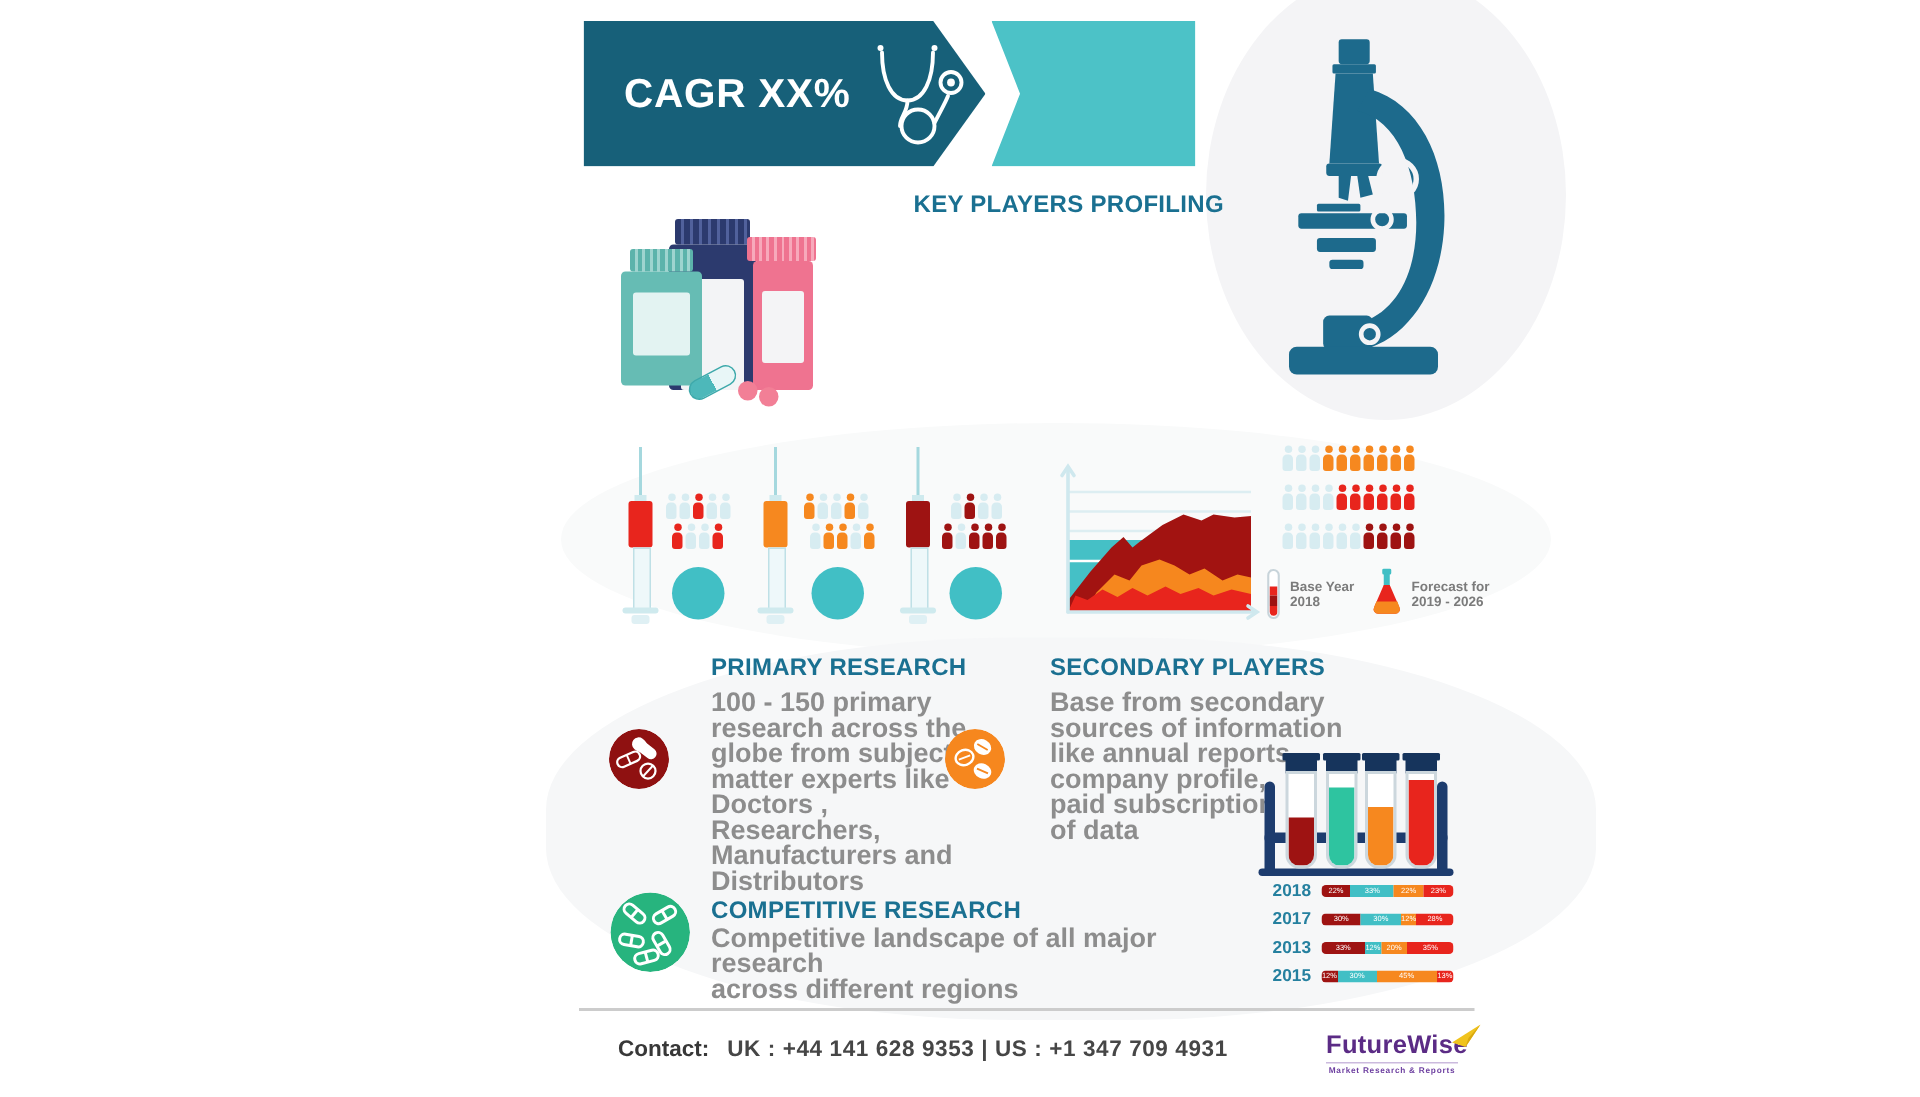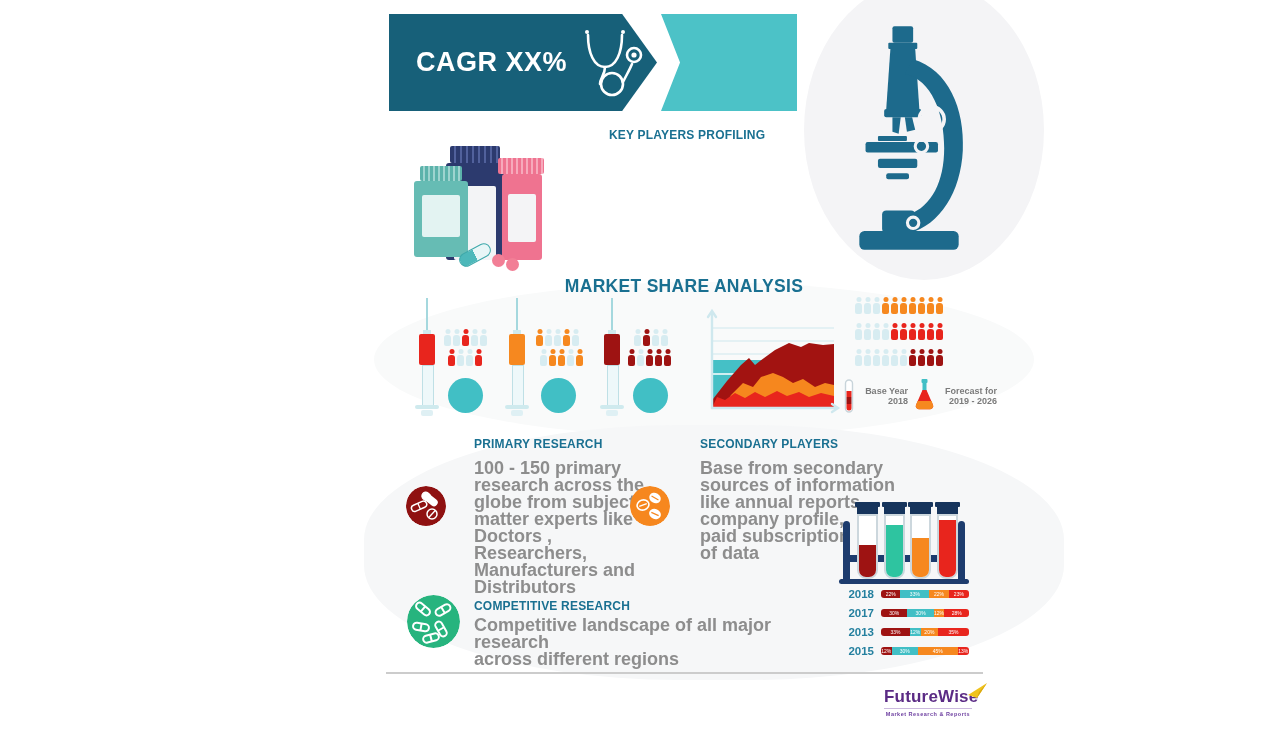--- a/index.html
+++ b/index.html
@@ -9,21 +9,21 @@
   .blob{position:absolute;border-radius:50%;}
 
   
   .banner-dark{left:345px;top:14px;width:268px;height:97px;background:#176079;
     clip-path:polygon(0 0,87% 0,100% 50%,87% 100%,0 100%);}
   .banner-light{left:617px;top:14px;width:136px;height:97px;background:#4cc2c7;
     clip-path:polygon(0 0,100% 0,100% 100%,0 100%,14% 50%);}
   .cagr{left:372px;top:47px;color:#ffffff;font-size:27px;font-weight:800;letter-spacing:.5px;}
 
   
-  .h-teal{color:#1a7091;font-weight:800;font-size:12px;letter-spacing:.2px;}
+  .h-teal{color:#1a7091;font-weight:800;font-size:16px;letter-spacing:.2px;}
   .h-big{color:#1a7091;font-weight:800;font-size:17.5px;letter-spacing:.3px;}
   .para{color:#8d8d8d;font-weight:700;font-size:18px;line-height:17px;white-space:pre-line;}
   ul.bullets{margin:0;padding:0 0 0 16px;}
   ul.bullets li{color:#9b9b9b;font-weight:700;font-size:12.5px;margin-bottom:14px;}
   ul.bullets li::marker{color:#8f8f8f;}
 
   
   .cap{position:absolute;border-radius:2px;}
   .bottle-body{position:absolute;border-radius:3px;}
   .label{position:absolute;border-radius:2px;}
@@ -42,21 +42,21 @@
   
   .prow{height:17px;line-height:0;}
   .person{display:inline-block;width:7px;height:17px;position:relative;margin:0 1px;}
   .person::before{content:"";position:absolute;left:50%;transform:translateX(-50%);top:0;
     width:5px;height:5px;border-radius:50%;background:var(--c);}
   .person::after{content:"";position:absolute;left:0;top:6px;width:7px;height:11px;
     border-radius:3px 3px 2px 2px;background:var(--c);}
 
   
   .legend{left:799px;top:379px;display:flex;align-items:center;gap:5px;}
-  .legend-text{color:#7b7b7b;font-weight:700;font-size:9px;line-height:10.5px;text-align:right;}
+  .legend-text{color:#7b7b7b;font-weight:700;font-size:9px;line-height:10.5px;text-align:left;}
 
   
   .ricon{position:absolute;border-radius:50%;}
 
   
   .tube{position:absolute;width:17px;height:61px;background:#ffffff;border:2px solid #ccd7dd;
     border-radius:0 0 9px 9px;top:514px;overflow:hidden;}
   .liquid{position:absolute;left:0;right:0;bottom:0;}
   .tcap{position:absolute;top:506px;width:21px;height:10px;background:#16345c;border-radius:1px;}
   .trim{position:absolute;top:502px;width:25px;height:5px;background:#16345c;border-radius:1px;}
@@ -146,21 +146,20 @@
       <rect x="12" y="204" width="96" height="18" rx="5"></rect>
     </g>
     <g>
       <circle cx="82" cy="96" r="12" fill="none" stroke="#f4f4f6" stroke-width="3.5"></circle>
       <circle cx="82" cy="96" r="3.2" fill="#f4f4f6"></circle>
       <circle cx="72" cy="122" r="6" fill="none" stroke="#f4f4f6" stroke-width="3"></circle>
       <circle cx="64" cy="196" r="5.5" fill="none" stroke="#f4f4f6" stroke-width="3"></circle>
     </g>
   </svg>
 
-  <div class="abs h-big" style="left:450px;top:276px;width:380px;text-align:center;">MARKET SHARE ANALYSIS</div>
 
   <div class="syr-group" style="left:368px;">
     <div style="position:absolute;left:0;top:0;width:30px;height:122px;">
       <div class="needle"></div>
         <div class="hub"></div>
       <div class="barrel" style="background: rgb(232, 37, 29);"></div>
       <div class="syr-body"></div>
         <div class="flange"></div>
         <div class="foot"></div>
     </div>
@@ -390,20 +389,24 @@
           <rect x="16" y="39.5" width="16" height="7" rx="3.5"></rect>
           <line x1="24" y1="39.5" x2="24" y2="46.5"></line>
         </g>
     </g>
   </svg>
   <div class="abs h-teal" style="left:430px;top:599px;">COMPETITIVE RESEARCH</div>
   <div class="abs para" style="left:430px;top:617px;width:300px;">Competitive landscape of all major research
 across different regions</div>
 
   <div class="abs divider"></div>
+  <div class="abs contact">
+    <span class="contact-label">Contact:</span>
+    <span class="contact-numbers">UK : +44 141 628 9353  |  US :  +1 347 709 4931</span>
+  </div>
   <div class="abs brand">
     <span class="brand-name">FutureWise</span>
     <svg width="20" height="16" viewBox="0 0 20 16" style="position:absolute;right:-8px;top:-4px;">
       <polygon points="0,12 19,0 9,15" fill="#f0c31d"></polygon>
       <polygon points="9,15 19,0 11,9" fill="#d9a80f"></polygon>
     </svg>
     <div class="brand-tagline">Market Research &amp; Reports</div>
   </div>
 
 </div>

